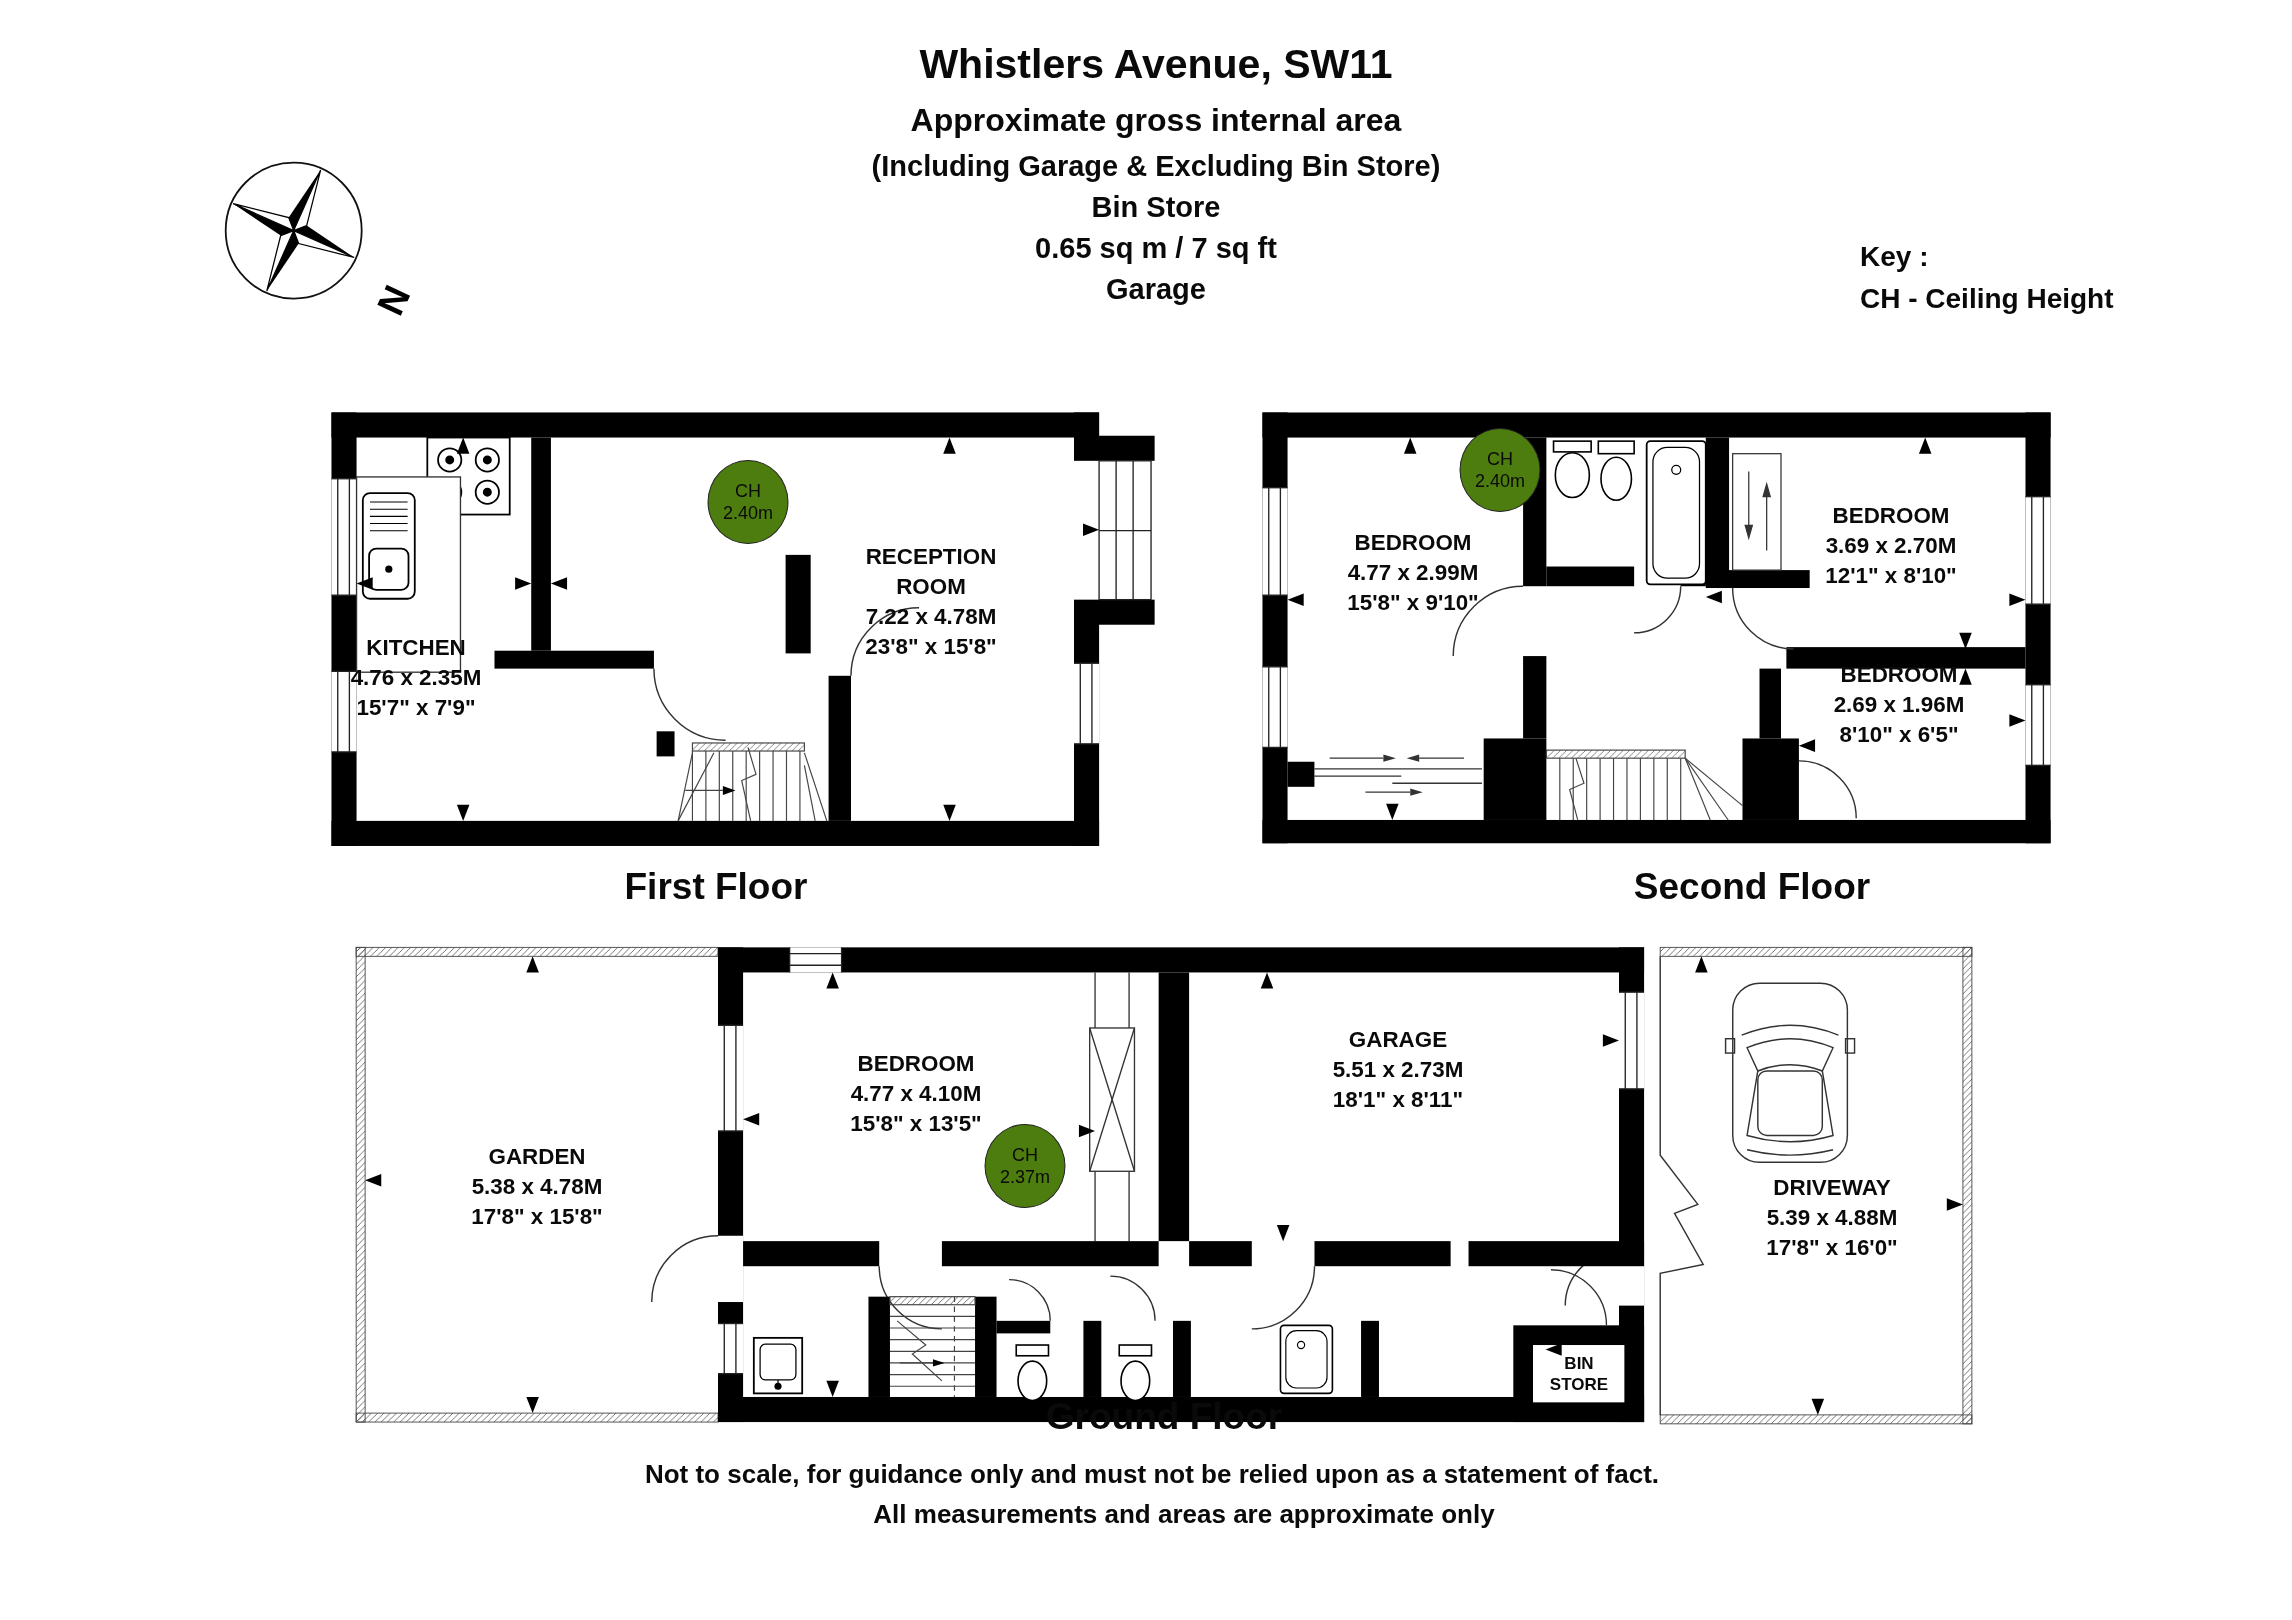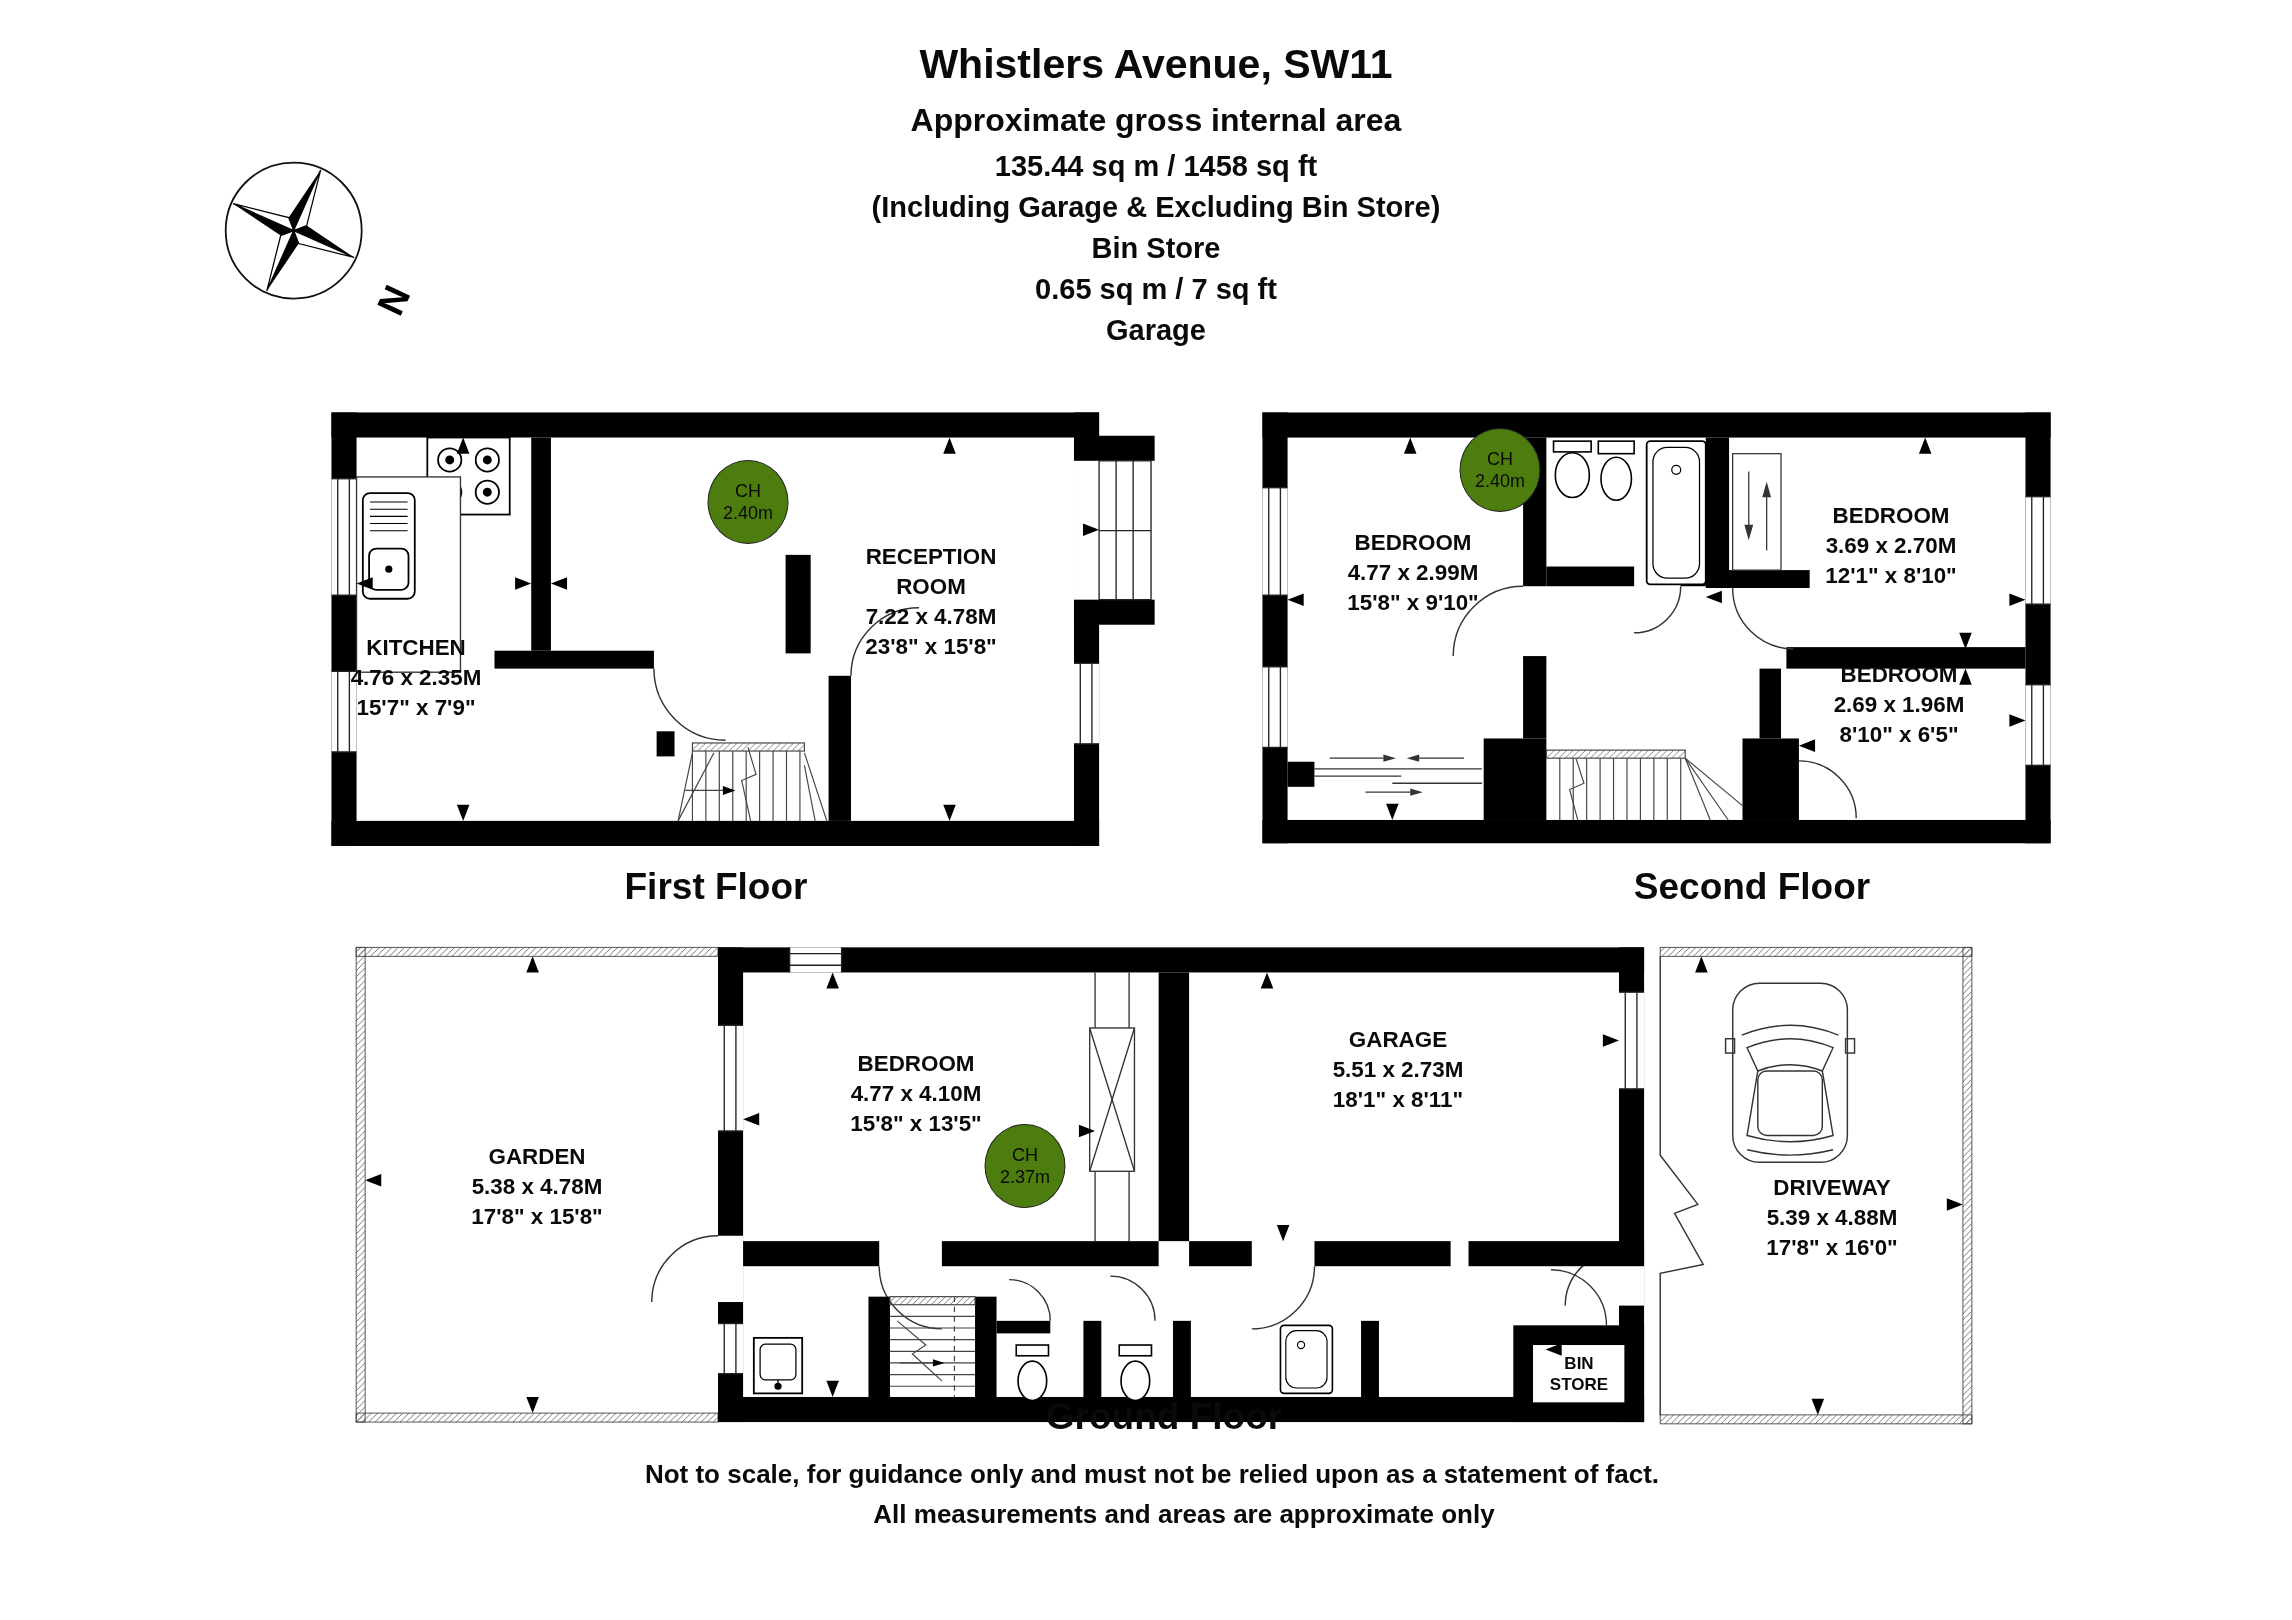--- a/index.html
+++ b/index.html
@@ -27,27 +27,30 @@
   svg{display:block;}
 </style>
 </head>
 <body>
 
 <div id="page">
 
   <div id="header" class="abs center-x">
     <div class="title">Whistlers Avenue, SW11</div>
     <div class="sub">Approximate gross internal area</div>
-    <div class="line">135.44 sq m / 1458 sq ft</div>
     <div class="line">(Including Garage &amp; Excluding Bin Store)</div>
     <div class="line">Bin Store</div>
     <div class="line">0.65 sq m / 7 sq ft</div>
     <div class="line">Garage</div>
   </div>
 
+  <div id="key" class="abs">
+    <div>Key :</div>
+    <div>CH - Ceiling Height</div>
+  </div>
 
   <div class="abs" style="left:222px;top:159px;">
     <svg width="206" height="170" viewBox="0 0 230 190">
       <circle cx="80" cy="80" r="76" fill="none" stroke="#111" stroke-width="2"></circle>
       <g transform="translate(80,80) rotate(24)">
         <g>
           <path d="M0,0 L0,-74 L-11,-11 Z" fill="#000"></path>
           <path d="M0,0 L0,-74 L11,-11 Z" fill="#fff" stroke="#000" stroke-width="1.4"></path>
         </g>
         <g transform="rotate(90)">

